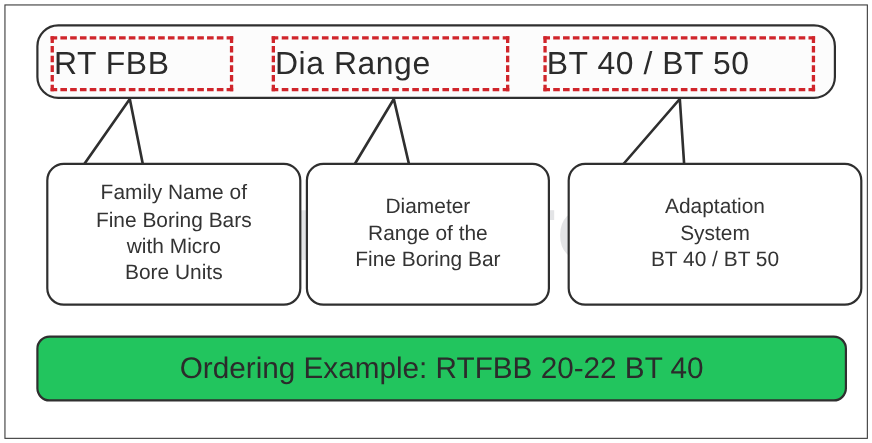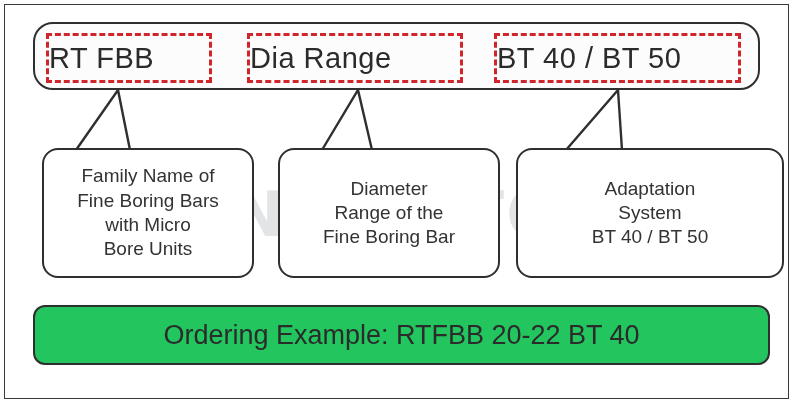--- a/index.html
+++ b/index.html
@@ -122,21 +122,21 @@
   }
   .callout .callout-text {
     font-size: 19px;
     line-height: 1.28;
     color: #333333;
     text-align: center;
     white-space: pre-line;
     padding: 0 8px;
     font-family: "Liberation Sans", sans-serif;
   }
-  #callout-1 { left: 42px;  width: 212px; }
+  #callout-1 { left: 42px;  width: 232px; }
   #callout-2 { left: 278px; width: 222px; }
   #callout-3 { left: 516px; width: 268px; }
 
   
   #ordering-bar {
     position: absolute;
     left: 33px;
     top: 305px;
     width: 737px;
     height: 60px;

